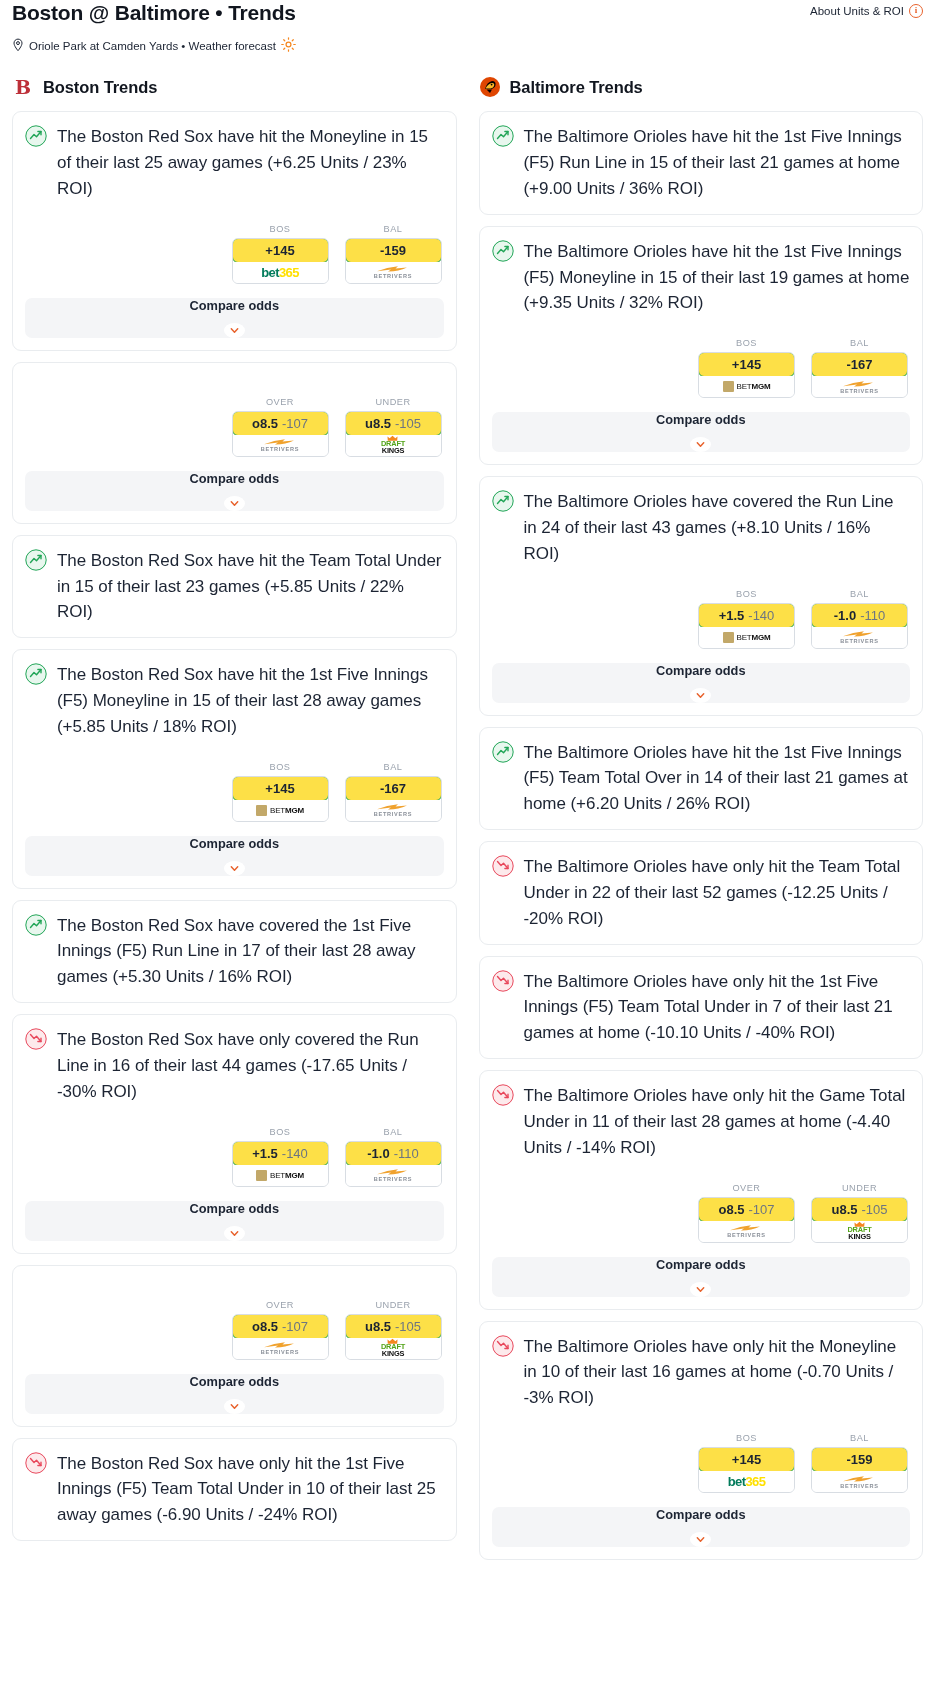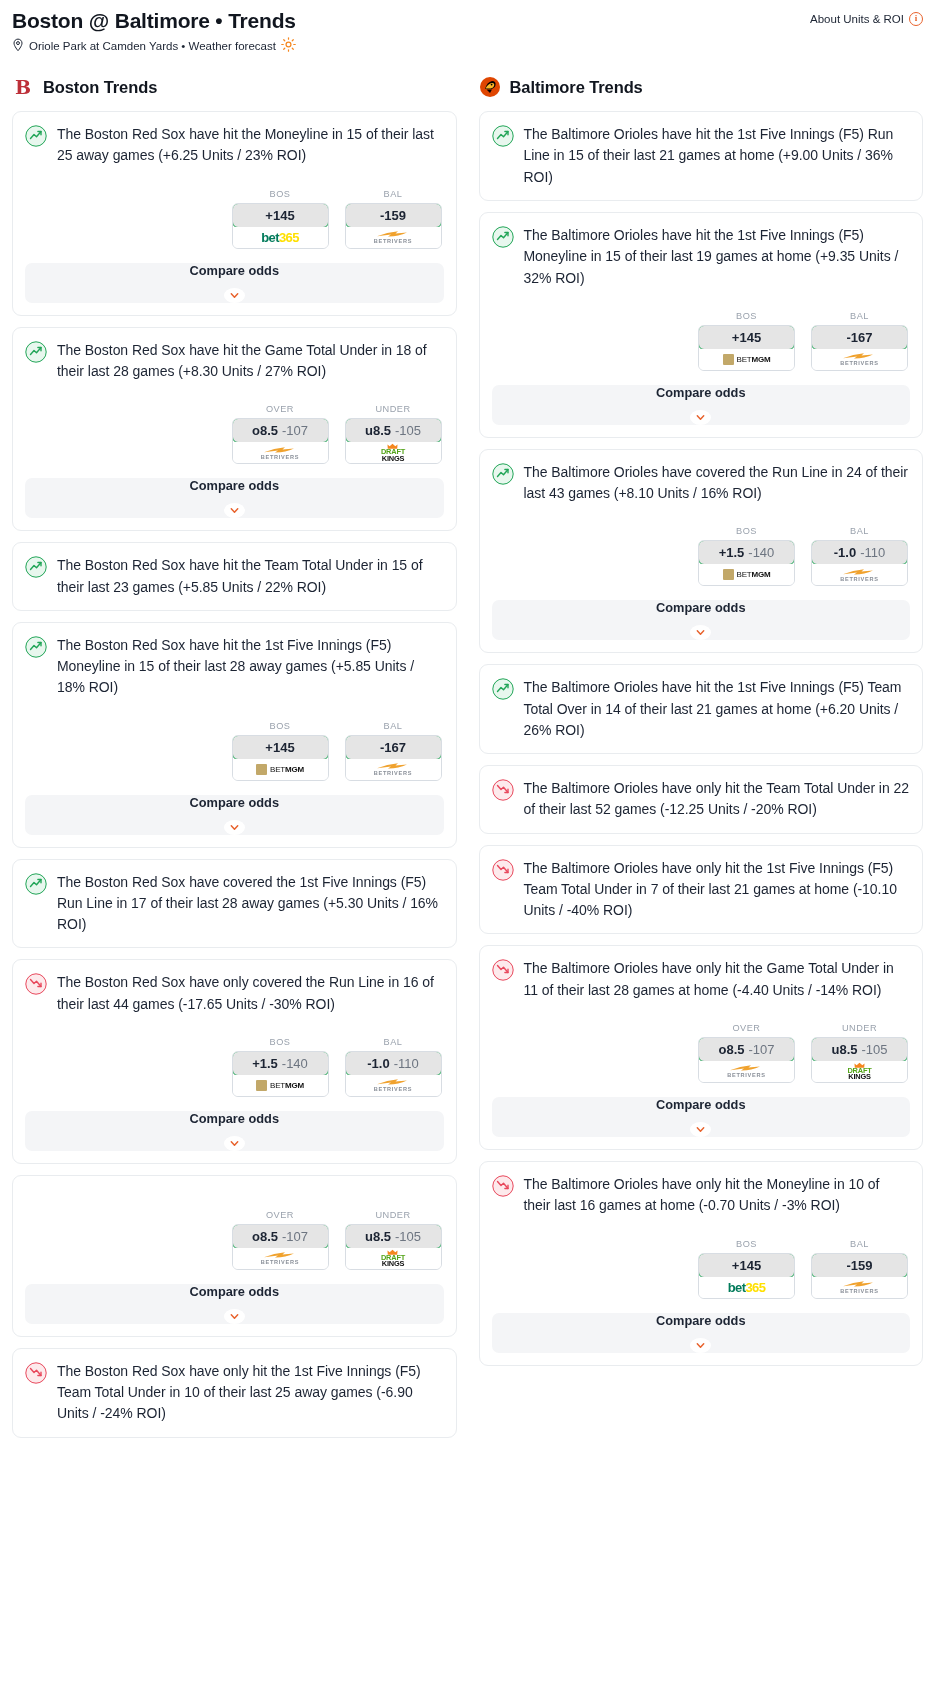--- a/index.html
+++ b/index.html
@@ -5,41 +5,41 @@
   * { box-sizing: border-box; }
   html, body {
     margin: 0; padding: 0;
     background: #ffffff;
     font-family: "Liberation Sans", sans-serif;
     color: #1c2433;
   }
   body { width: 935px; }
 
   
-  .page-head { padding: 8px 12px 0 12px; position: relative; }
+  .page-head { padding: 0 12px 0 12px; position: relative; }
   .title-row { display: flex; align-items: flex-start; justify-content: space-between; }
   .page-title {
     font-size: 21px; font-weight: 700; letter-spacing: -0.2px;
     color: #11161f; margin: 0; line-height: 1.2;
   }
   .about-roi {
     display: flex; align-items: center; gap: 5px;
     font-size: 11.5px; color: #1c2433; white-space: nowrap;
     padding-top: 4px; cursor: pointer;
   }
   .info-badge {
     width: 14px; height: 14px; border-radius: 50%;
     border: 1.4px solid #e8622c; color: #e8622c;
     font-size: 9px; font-weight: 700; line-height: 11px;
     text-align: center; font-family: "Liberation Serif", serif;
     display: inline-block;
   }
   .venue-row {
     display: flex; align-items: center; gap: 5px;
-    font-size: 11.5px; color: #1c2433; margin-top: 4px;
+    font-size: 11.5px; color: #1c2433; margin-top: 12px;
   }
   .pin-icon { width: 12px; height: 14px; flex: 0 0 auto; }
   .sun-icon { width: 15px; height: 15px; flex: 0 0 auto; }
   .venue-text { white-space: nowrap; }
   .wx-link { color: #1c2433; }
 
   
   .columns { display: flex; gap: 22px; padding: 0 12px 10px 12px; margin-top: 22px; align-items: flex-start; }
   .col { flex: 1 1 0; min-width: 0; }
 
@@ -51,42 +51,42 @@
   .card {
     border: 1px solid #e9ecef;
     border-radius: 9px;
     background: #fff;
     margin-bottom: 11px;
     padding: 12px 12px 12px 12px;
   }
   .card-top { display: flex; gap: 10px; align-items: flex-start; }
   .trend-icon { width: 22px; height: 22px; flex: 0 0 auto; margin-top: 1px; }
   .trend-text {
-    font-size: 14px; line-height: 1.52; color: #1c2433;
+    font-size: 17px; line-height: 1.52; color: #1c2433;
     margin: 0; letter-spacing: -0.05px;
   }
 
   
   .odds-row {
     display: flex; justify-content: flex-end; gap: 16px;
     margin-top: 22px; padding-right: 2px;
   }
   .odds-col { width: 97px; }
   .odds-label {
     text-align: center; font-size: 9.2px; color: #9aa2ad;
     letter-spacing: 0.5px; margin-bottom: 4px; text-transform: uppercase;
   }
   .odds-box {
     border: 1px solid #d8dde3; border-radius: 6px; overflow: hidden;
     background: #fff; cursor: pointer;
   }
   .odds-price {
     border: 1px solid #21a557; border-radius: 6px;
     height: 25px; display: flex; align-items: center; justify-content: center;
-    gap: 4px; background: #e5e5e5; margin: -1px;
+    gap: 4px; background: #fde047; margin: -1px;
     font-size: 13px; color: #4a5260;
   }
   .odds-price .line { font-weight: 700; color: #1c2433; }
   .odds-price .juice { color: #6d7581; }
   .book-cell {
     height: 21px; display: flex; align-items: center; justify-content: center;
     background: #fff;
   }
 
   
@@ -207,28 +207,20 @@
         <div class="compare-bar">
           <span class="compare-label">Compare odds</span>
           <span class="chev-circle">
             <svg viewBox="0 0 12 12">
               <path d="M2.5 4.2 L6 8 L9.5 4.2" fill="none" stroke="#e8622c" stroke-width="1.6" stroke-linecap="round" stroke-linejoin="round"></path>
             </svg>
           </span>
         </div>
       </div>
       <div class="card">
-        <div class="card-top">
-          <span class="trend-icon"><svg viewBox="0 0 22 22" width="22" height="22">
-              <circle cx="11" cy="11" r="10.2" fill="#e8f7ee" stroke="#21a557" stroke-width="1"></circle>
-              <path d="M5.5 13.5 L9 9.5 L11.5 11.8 L16 6.5" fill="none" stroke="#21a557" stroke-width="1.4" stroke-linecap="round" stroke-linejoin="round"></path>
-              <path d="M16 6.5 L16 9.7 M16 6.5 L12.9 6.5" fill="none" stroke="#21a557" stroke-width="1.4" stroke-linecap="round"></path>
-            </svg></span>
-          <p class="trend-text">The Boston Red Sox have hit the Game Total Under in 18 of their last 28 games (+8.30 Units / 27% ROI)</p>
-        </div>
         <div class="odds-row">
           <div class="odds-col">
             <div class="odds-label">OVER</div>
             <div class="odds-box">
               <div class="odds-price">
                 <span class="line">o8.5</span>
                 <span class="juice">-107</span>
               </div>
               <div class="book-cell">
                 <span class="logo-rivers">

